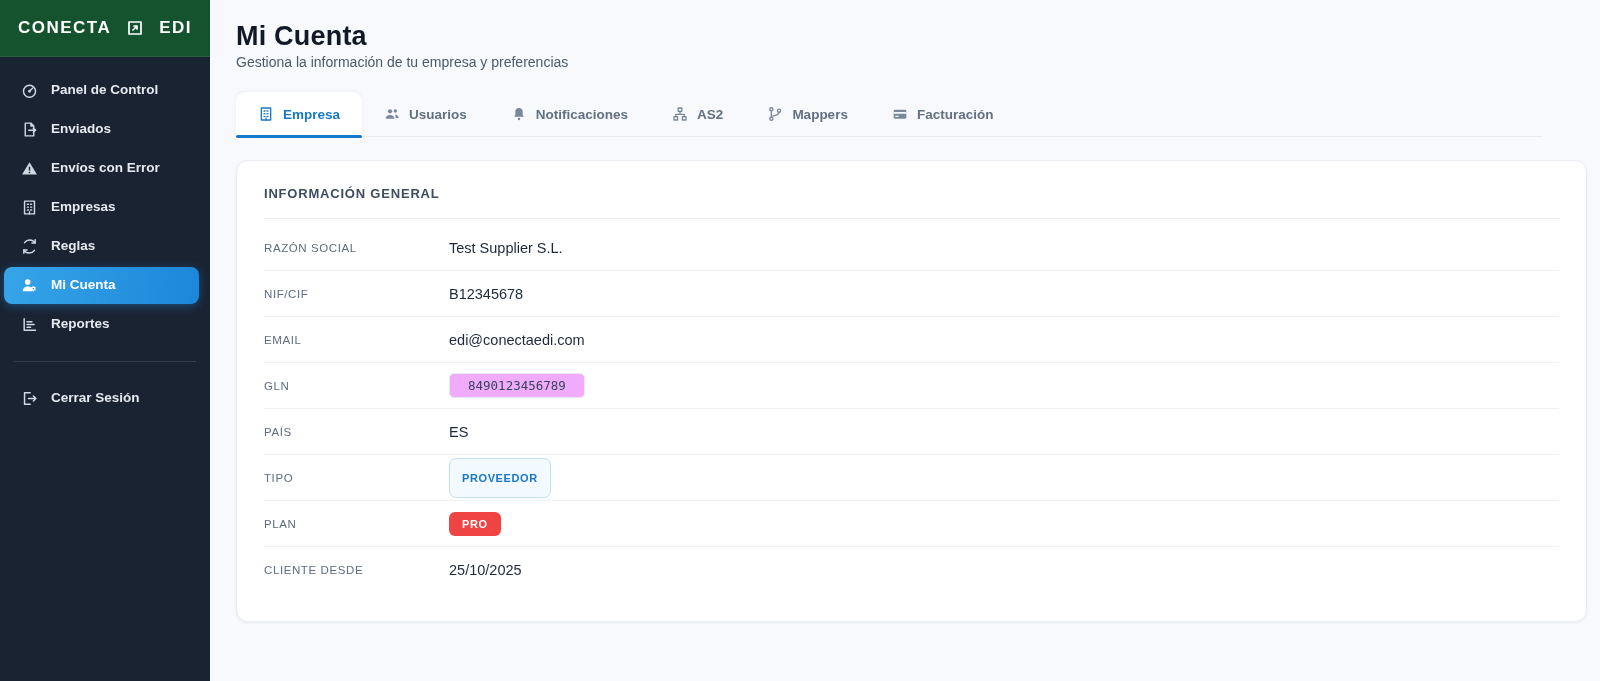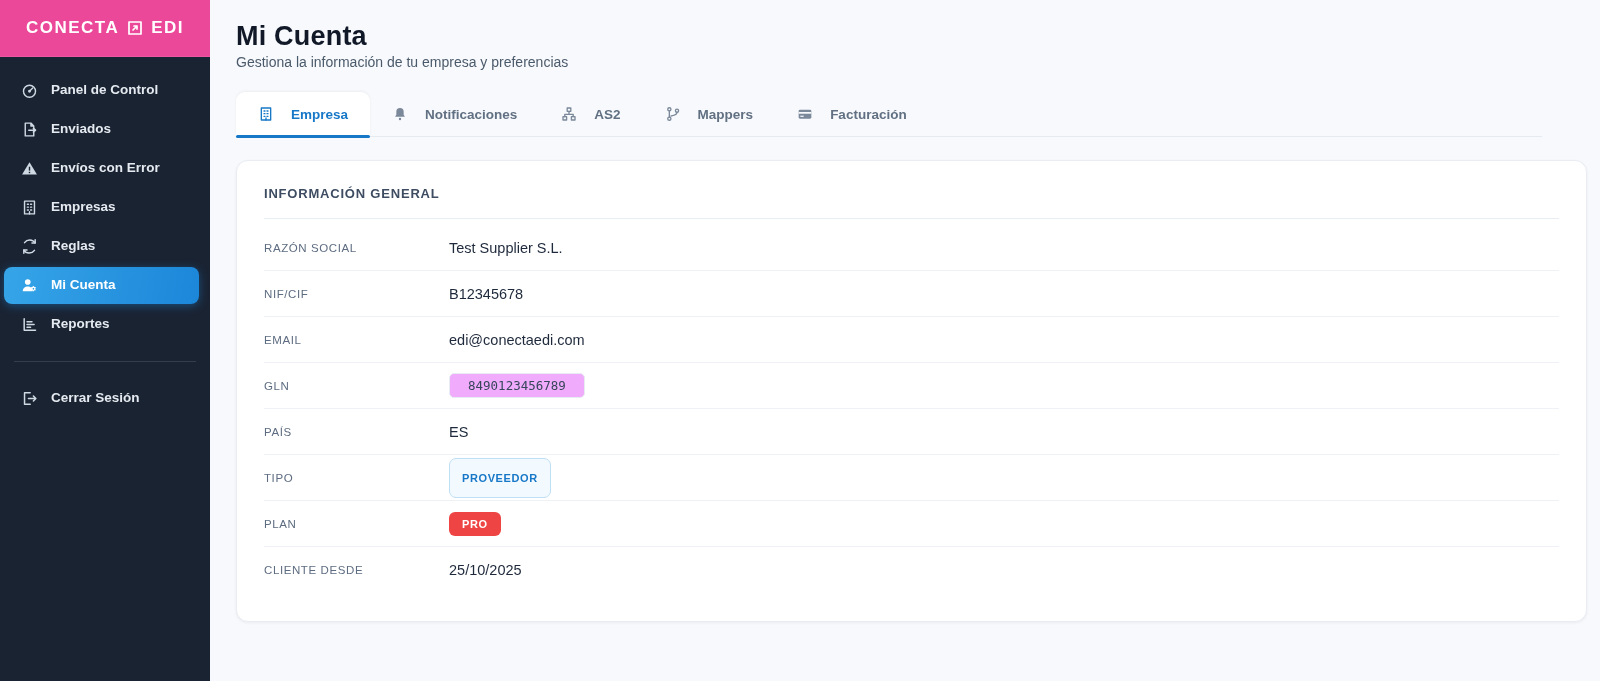--- a/index.html
+++ b/index.html
@@ -11,24 +11,24 @@
     display:flex;
   }
   
   .sidebar {
     width:210px; height:681px; flex:none;
     background:#1a2332;
     display:flex; flex-direction:column;
   }
   .logo-block {
     height:57px; flex:none;
-    background:#ec4899;
+    background:#14532d;
     border-bottom:1px solid rgba(255,255,255,.08);
     display:flex; align-items:center; justify-content:center;
-    gap:8px; cursor:pointer;
+    gap:16px; cursor:pointer;
   }
   .logo-block span {
     color:#ffffff; font-weight:700; font-size:17px; letter-spacing:1.5px;
   }
   .logo-icon { width:16px; height:16px; display:block; }
   .nav { padding-top:14px; display:flex; flex-direction:column; }
   .nav-item {
     display:flex; align-items:flex-start; gap:13px;
     margin:1px 11px 1px 4px;
     padding:10px 14px 10px 17px;
@@ -47,21 +47,21 @@
   
   .main { flex:1; padding:21px 0 0 26px; }
   .page-title { font-size:27px; font-weight:800; color:#111827; letter-spacing:.2px; }
   .page-subtitle { margin-top:2px; font-size:14px; color:#4b5a6b; }
   
   .tabs {
     margin-top:22px; display:flex; align-items:flex-end;
     width:1306px; border-bottom:1px solid #e6ebf2;
   }
   .tab {
-    display:inline-flex; align-items:center; gap:17px;
+    display:inline-flex; align-items:center; gap:9px;
     padding:14px 22px;
     font-size:13.5px; font-weight:600; color:#617082;
     cursor:pointer; position:relative; white-space:nowrap;
   }
   .tab .ti { width:16px; height:16px; flex:none; display:block; color:#7b8899; }
   .tab.active {
     background:#ffffff; color:#1778c8;
     border-radius:9px 9px 0 0;
     box-shadow:0 -1px 3px rgba(16,24,40,.05);
   }
@@ -197,20 +197,29 @@
   <div class="tabs">
     <div class="tab active">
       <svg class="ti" viewBox="0 0 24 24" fill="none" stroke="currentColor" stroke-width="2">
         <rect x="5" y="3" width="14" height="18"></rect>
           <path d="M9 7.5 h1.5 M13.5 7.5 H15 M9 11.5 h1.5 M13.5 11.5 H15 M9 15.5 h1.5 M13.5 15.5 H15 M12 21 v-3"></path>
       </svg>
       <span>Empresa</span>
     </div>
     <div class="tab">
       <svg class="ti" viewBox="0 0 24 24" fill="currentColor">
+        <circle cx="9" cy="8" r="3.2"></circle>
+          <path d="M2.5 19 c0-3.4 2.8-5.5 6.5-5.5 s6.5 2.1 6.5 5.5 z"></path>
+        <circle cx="17" cy="7.5" r="2.6"></circle>
+          <path d="M16.5 13.1 c3-.3 5.5 1.6 5.5 4.9 h-4.2"></path>
+      </svg>
+      <span>Usuarios</span>
+    </div>
+    <div class="tab">
+      <svg class="ti" viewBox="0 0 24 24" fill="currentColor">
         <path d="M12 3 a5.5 5.5 0 0 0-5.5 5.5 v4.5 l-1.8 3.2 h14.6 L17.5 13 V8.5 A5.5 5.5 0 0 0 12 3 z"></path>
           <circle cx="12" cy="19.5" r="1.8"></circle>
       </svg>
       <span>Notificaciones</span>
     </div>
     <div class="tab">
       <svg class="ti" viewBox="0 0 24 24" fill="none" stroke="currentColor" stroke-width="2">
         <rect x="9.3" y="3" width="5.4" height="5"></rect>
           <rect x="3" y="16" width="5.4" height="5"></rect>
           <rect x="15.6" y="16" width="5.4" height="5"></rect>

